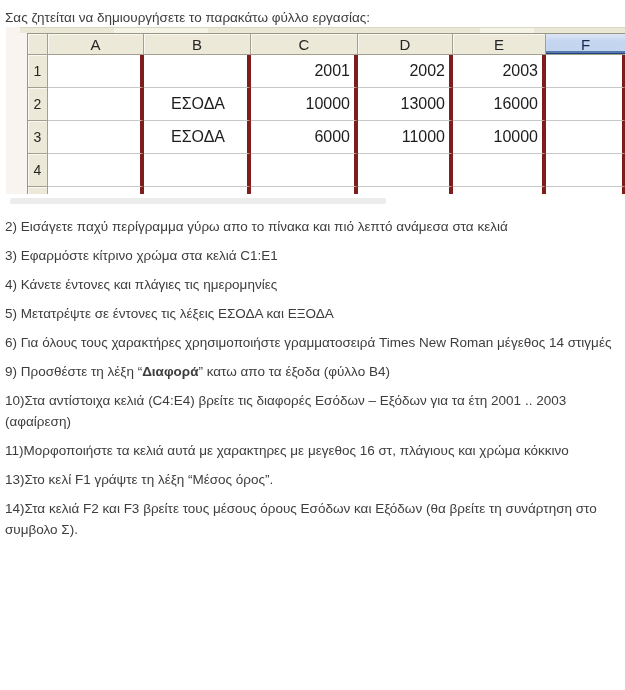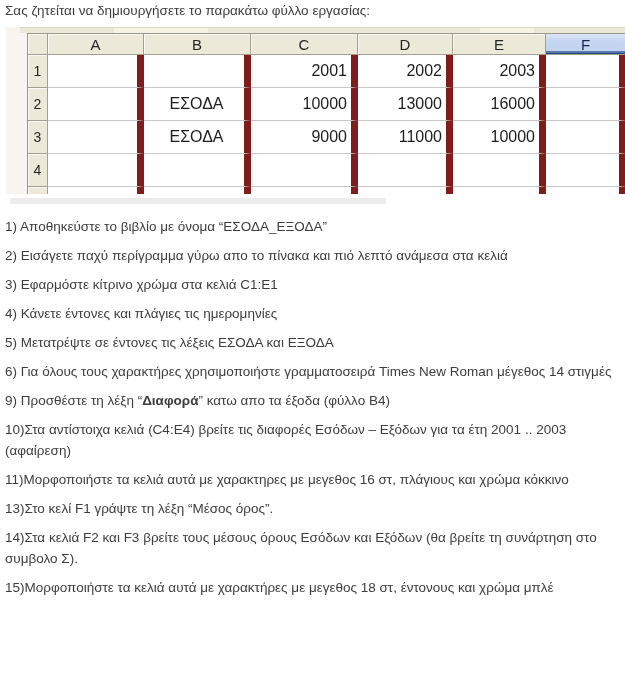--- a/index.html
+++ b/index.html
@@ -1,19 +1,19 @@
 <!DOCTYPE html>
 <html><head>
 <meta charset="utf-8">
 <style>
   * { margin: 0; padding: 0; box-sizing: border-box; }
   html, body { width: 625px; height: 690px; background: #ffffff; overflow: hidden; }
   body { font-family: "Liberation Sans", "DejaVu Sans", sans-serif; color: #3d3d3d; position: relative; }
 
-  .intro { position: absolute; top: 2px; left: 5px; font-size: 13.5px; line-height: 18px; color: #3c3c3c; }
+  .intro { position: absolute; top: 9px; left: 5px; font-size: 13.5px; line-height: 18px; color: #3c3c3c; }
 
   
   .sheet { position: absolute; top: 27px; left: 6px; width: 619px; height: 180px; }
   .left-margin { position: absolute; left: 0; top: 0; width: 21px; height: 167px; background: #faf4f1; }
   .top-strip { position: absolute; left: 14px; top: 0; width: 605px; height: 6px; background: #ebe8d7; border-top: 1px solid #d9d6c6; }
   .strip-seg { position: absolute; top: 0; height: 6px; background: #f5f2e6; }
   .strip-seg.s1 { left: 94px; width: 94px; }
   .strip-seg.s2 { left: 460px; width: 54px; }
   .bottom-shadow { position: absolute; left: 4px; top: 171px; width: 376px; height: 6px; background: #edecec; border-radius: 2px; }
 
@@ -24,21 +24,21 @@
 
   .sheet-table .hdr th { height: 21px; background: #ece9d8; border-right: 1px solid #a3a090;
     border-bottom: 1px solid #a3a090; box-shadow: inset 1px 1px 0 #faf9f1;
     font-size: 15px; font-weight: 400; color: #252525; text-align: center; vertical-align: middle; }
   .sheet-table .hdr th.sel { background: #c4d5f0; box-shadow: inset 0 -1px 0 #24457c, inset 0 -3px 0 #5578ae, inset 0 7px 5px -3px #dbe5f7; color: #16284a; }
 
   .sheet-table .rh { width: 20px; height: 29px; background: #ece9d8; border-right: 1px solid #a3a090;
     border-bottom: 1px solid #a3a090; box-shadow: inset 1px 1px 0 #faf9f1;
     font-size: 14px; font-weight: 400; color: #252525; text-align: center; vertical-align: middle; }
 
-  .sheet-table td.c { height: 33px; background: #ffffff; border-right: 7px solid #7f1d1d;
+  .sheet-table td.c { height: 33px; background: #ffffff; border-right: 4px solid #7f1d1d;
     border-bottom: 1px solid #c7c7c7; font-size: 16px; color: #1d1d1d; vertical-align: middle; }
   .sheet-table td.num { text-align: right; padding-right: 4px; }
   .sheet-table td.tl  { text-align: center;  padding-left: 5px; }
 
   
   .instructions { position: absolute; top: 216px; left: 5px; width: 613px; }
   .instructions p { font-size: 13.5px; line-height: 21px; margin: 0 0 8px 0; color: #3d3d3d; }
   .instructions b { font-weight: 700; }
 </style>
 </head>
@@ -89,21 +89,21 @@
         <td class="c tl">ΕΣΟΔΑ</td>
         <td class="c num">10000</td>
         <td class="c num">13000</td>
         <td class="c num">16000</td>
         <td class="c"></td>
       </tr>
       <tr>
         <th class="rh">3</th>
         <td class="c"></td>
         <td class="c tl">ΕΣΟΔΑ</td>
-        <td class="c num">9000</td>
+        <td class="c num">6000</td>
         <td class="c num">11000</td>
         <td class="c num">10000</td>
         <td class="c"></td>
       </tr>
       <tr>
         <th class="rh">4</th>
         <td class="c"></td>
         <td class="c"></td>
         <td class="c"></td>
         <td class="c"></td>
@@ -119,27 +119,25 @@
         <td class="c"></td>
         <td class="c"></td>
       </tr>
     </tbody>
       </table>
   </div>
   <div class="bottom-shadow"></div>
 </div>
 
 <div class="instructions">
-  <p>1) Αποθηκεύστε το βιβλίο με όνομα “ΕΣΟΔΑ_ΕΞΟΔΑ”</p>
   <p>2) Εισάγετε παχύ περίγραμμα γύρω απο το πίνακα και πιό λεπτό ανάμεσα στα κελιά</p>
   <p>3) Εφαρμόστε κίτρινο χρώμα στα κελιά C1:E1</p>
   <p>4) Κάνετε έντονες και πλάγιες τις ημερομηνίες</p>
   <p>5) Μετατρέψτε σε έντονες τις λέξεις ΕΣΟΔΑ και ΕΞΟΔΑ</p>
   <p>6) Για όλους τους χαρακτήρες χρησιμοποιήστε γραμματοσειρά Times New Roman μέγεθος 14 στιγμές</p>
   <p>
     <span>9) Προσθέστε τη λέξη “</span><b>Διαφορά</b><span>” κατω απο τα έξοδα (φύλλο B4)</span>
   </p>
   <p>10)Στα αντίστοιχα κελιά (C4:E4) βρείτε τις διαφορές Εσόδων – Εξόδων για τα έτη 2001 .. 2003 (αφαίρεση)</p>
   <p>11)Μορφοποιήστε τα κελιά αυτά με χαρακτηρες με μεγεθος 16 στ, πλάγιους και χρώμα κόκκινο</p>
   <p>13)Στο κελί F1 γράψτε τη λέξη “Μέσος όρος”.</p>
   <p>14)Στα κελιά F2 και F3 βρείτε τους μέσους όρους Εσόδων και Εξόδων (θα βρείτε τη συνάρτηση στο συμβολο Σ).</p>
-  <p>15)Μορφοποιήστε τα κελιά αυτά με χαρακτήρες με μεγεθος 18 στ, έντονους και χρώμα μπλέ</p>
 </div>
 
 </body></html>

